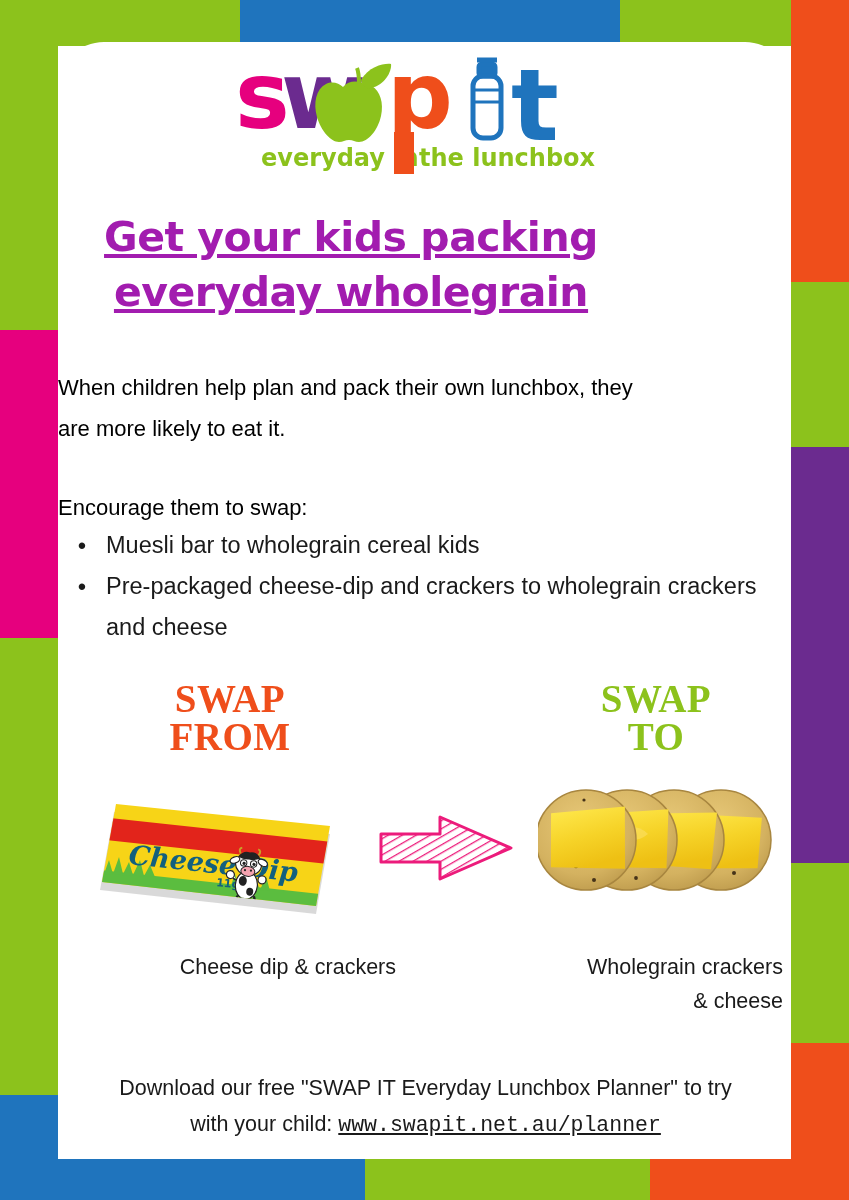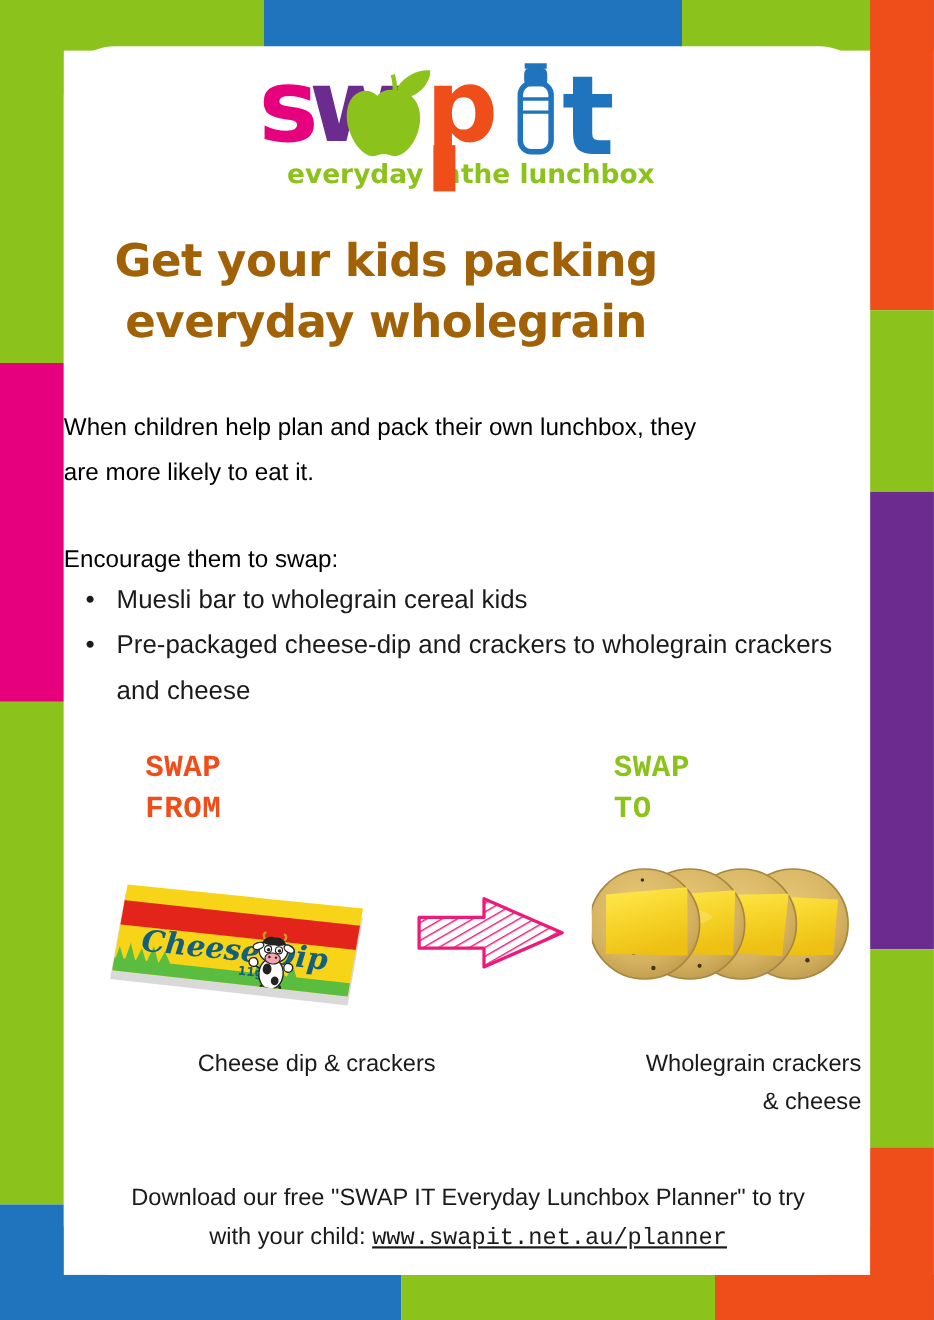--- a/index.html
+++ b/index.html
@@ -43,26 +43,27 @@
     position: absolute;
     left: 0; top: 0; width: 733px; height: 135px;
   }
   #logo-svg { position:absolute; left: 175px; top: 8px; }
 
   
   #headline {
     position: absolute;
     left: 0; top: 168px; width: 586px;
     text-align: center;
-    color: #a16207;
+    color: #a21caf;
     font-family: "DejaVu Sans", sans-serif;
     font-weight: 700;
     font-size: 41px;
     line-height: 55px;
     letter-spacing: -0.5px;
+    text-decoration: underline;
   }
 
   
   .body-text {
     position: absolute;
     color: #000000;
     font-family: Liberation Sans, sans-serif;
     font-weight: 400;
     font-size: 22px;
     line-height: 41px;
@@ -82,24 +83,25 @@
   .bullet-dot {
     width: 48px; flex: 0 0 48px;
     text-align: center;
     font-size: 24px; line-height: 41px;
   }
   .bullet-text { flex: 1 1 auto; }
 
   
   .swap-head {
     position: absolute;
-    font-family: Liberation Mono, monospace;
+    font-family: Liberation Serif, serif;
     font-weight: 700;
-    font-size: 28px;
+    font-size: 39px;
     line-height: 38px;
+    text-align: center;
     letter-spacing: 0.5px;
   }
   #swap-from { left: 74px; top: 638px; width: 196px; color: #ef4e1b; }
   #swap-to   { left: 500px; top: 638px; width: 196px; color: #8cc21c; }
 
   
   #images-row { position: absolute; left: 0; top: 718px; width: 733px; height: 180px; }
 
   #cheese-dip-img { position: absolute; left: 22px; top: 18px; }
   #arrow-img      { position: absolute; left: 320px; top: 48px; }

